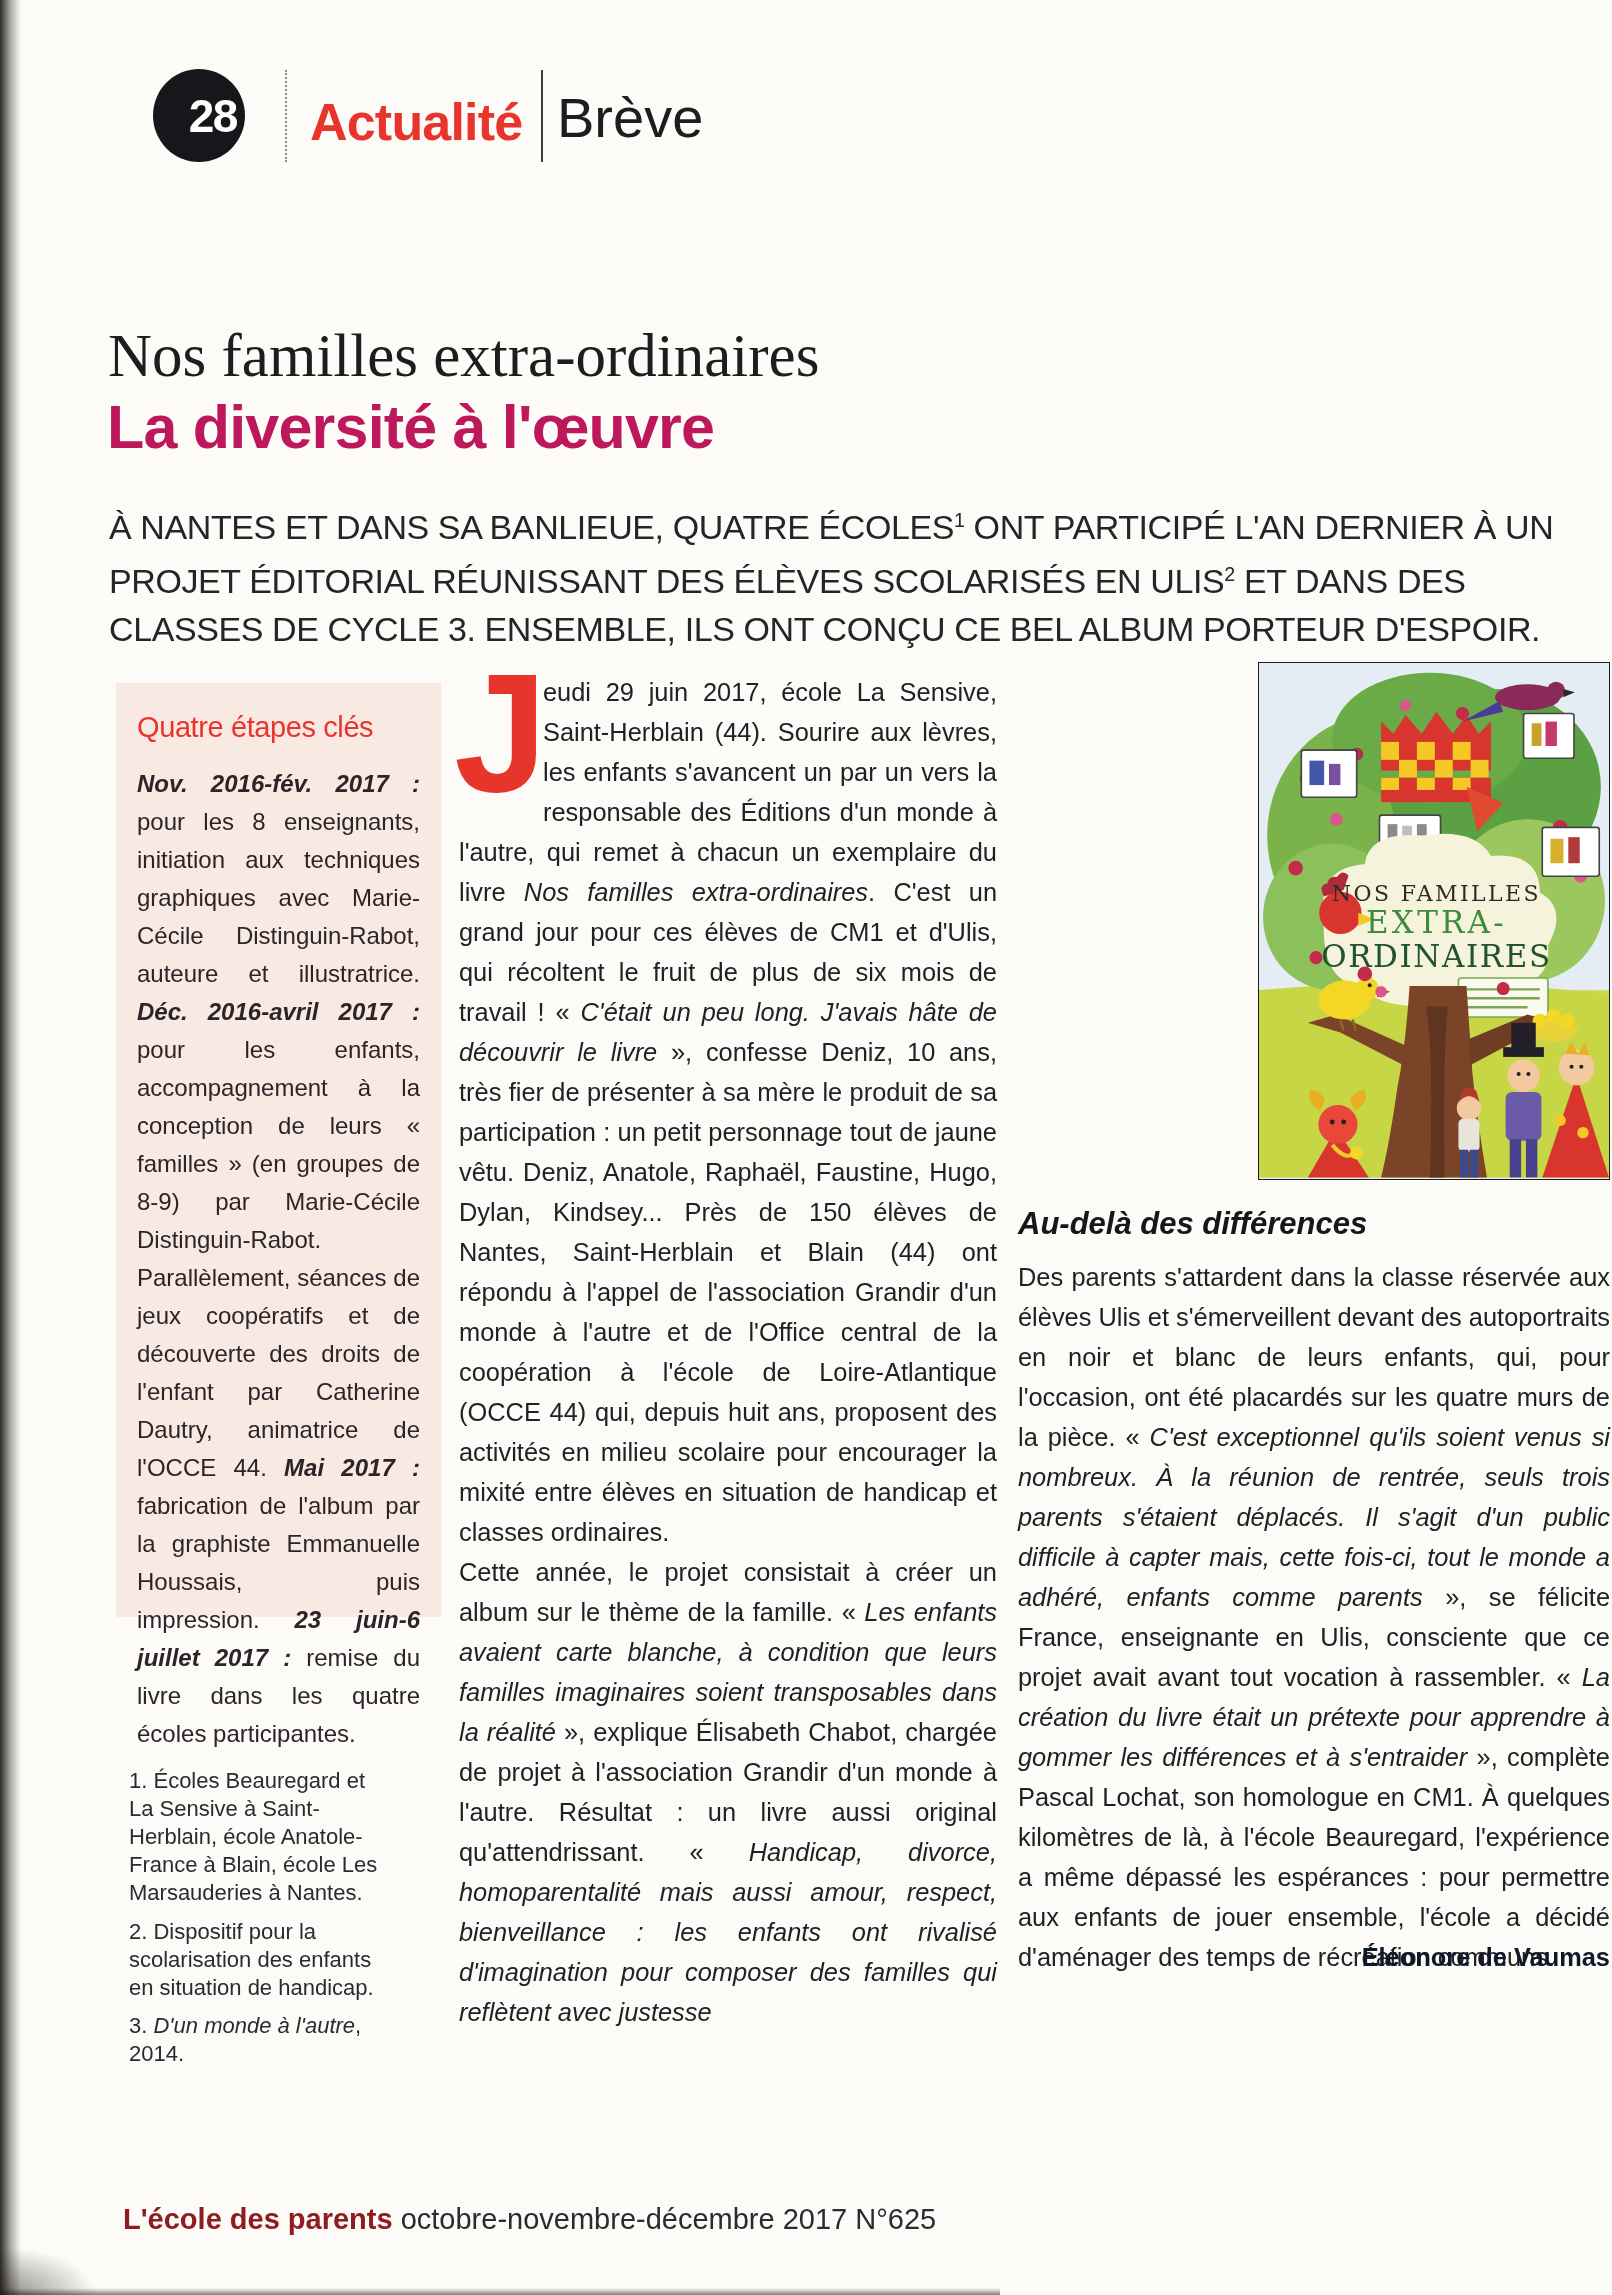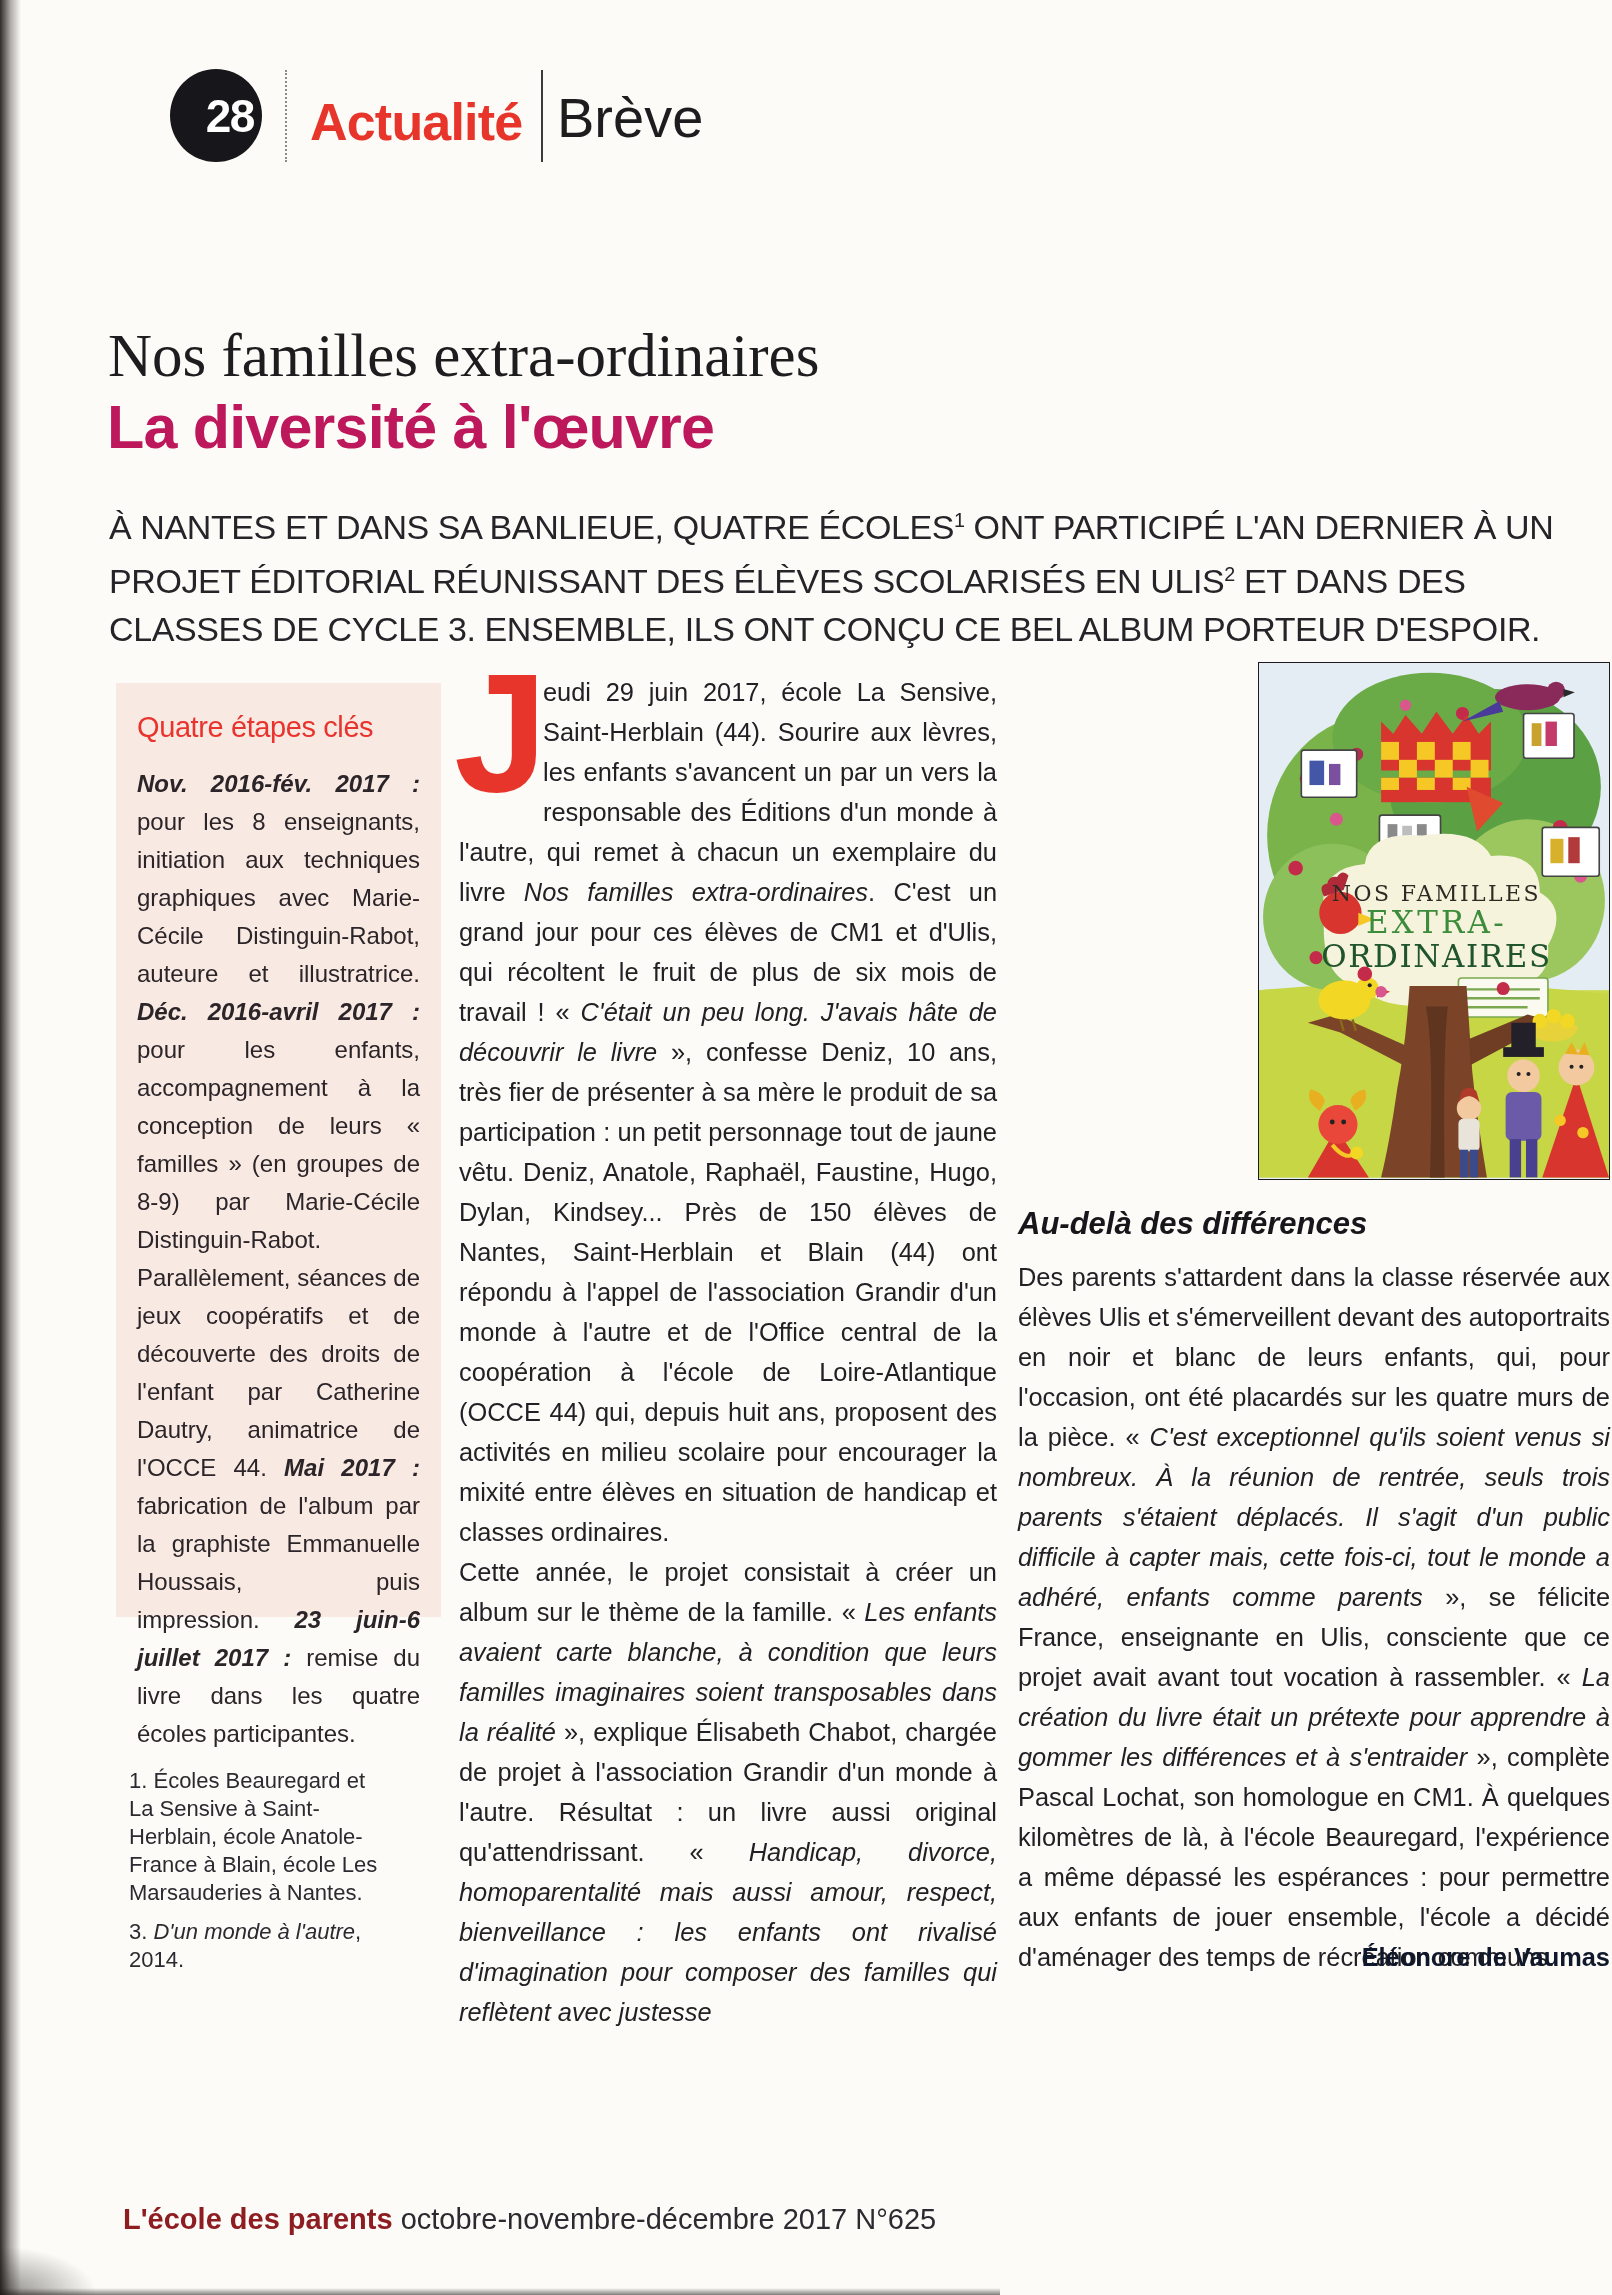--- a/index.html
+++ b/index.html
@@ -10,21 +10,21 @@
   }
   
   .scan-left{position:absolute;left:0;top:0;width:21px;height:100%;
     background:linear-gradient(to right,rgba(25,22,20,.9),rgba(25,22,20,.35) 50%,rgba(25,22,20,0));}
   .scan-bottom{position:absolute;left:0;bottom:0;width:62%;height:7.4px;
     background:linear-gradient(to top,rgba(25,22,20,.55),rgba(25,22,20,0));}
   .scan-corner{position:absolute;left:0;bottom:0;width:98px;height:49px;
     background:radial-gradient(ellipse at 0% 100%,rgba(25,22,20,.5),rgba(25,22,20,0) 70%);}
 
   
-  .pagenum-circle{position:absolute;left:170px;top:69px;width:92px;height:93px;
+  .pagenum-circle{position:absolute;left:153px;top:69px;width:92px;height:93px;
     background:#17161a;border-radius:50%;display:flex;align-items:center;justify-content:flex-end;
     padding-right:8.2px;box-sizing:border-box;}
   .pagenum-circle span{color:#fff;font-weight:700;font-size:46px;letter-spacing:-1.6px;}
   .rule-dotted{position:absolute;left:285px;top:70px;height:92px;width:0;
     border-left:2.5px dotted #8a8a8a;}
   .rule-solid{position:absolute;left:541px;top:70px;height:92px;width:0;
     border-left:2.5px solid #3a3a3a;}
   .section-label{position:absolute;left:310px;top:92px;
     font-size:52px;font-weight:700;color:#e8352b;letter-spacing:-0.8px;}
   .rubric-label{position:absolute;left:557px;top:85px;
@@ -103,20 +103,21 @@
   <div class="main-title">La diversité à l'œuvre</div>
   <div class="standfirst"><span>À NANTES ET DANS SA BANLIEUE, QUATRE ÉCOLES</span><sup>1</sup><span> ONT PARTICIPÉ L'AN DERNIER À UN PROJET ÉDITORIAL RÉUNISSANT DES ÉLÈVES SCOLARISÉS EN ULIS</span><sup>2</sup><span> ET DANS DES CLASSES DE CYCLE 3. ENSEMBLE, ILS ONT CONÇU CE BEL ALBUM PORTEUR D'ESPOIR.</span></div>
 
   <div class="sidebar">
     <p class="sidebar-title">Quatre étapes clés</p>
     <div class="sidebar-body"><span class="it bd">Nov. 2016-fév. 2017 : </span><span>pour les 8 enseignants, initiation aux techniques graphiques avec Marie-Cécile Distinguin-Rabot, auteure et illustratrice. </span><span class="it bd">Déc. 2016-avril 2017 : </span><span>pour les enfants, accompagnement à la conception de leurs « familles » (en groupes de 8-9) par Marie-Cécile Distinguin-Rabot. Parallèlement, séances de jeux coopératifs et de découverte des droits de l'enfant par Catherine Dautry, animatrice de l'OCCE 44. </span><span class="it bd">Mai 2017 : </span><span>fabrication de l'album par la graphiste Emmanuelle Houssais, puis impression. </span><span class="it bd">23 juin-6 juillet 2017 : </span><span>remise du livre dans les quatre écoles participantes.</span></div>
   </div>
 
   <div class="footnotes">
     <p><span>1. Écoles Beauregard et La Sensive à Saint-Herblain, école Anatole-France à Blain, école Les Marsauderies à Nantes.</span></p>
+    <p><span>2. Dispositif pour la scolarisation des enfants en situation de handicap.</span></p>
     <p><span>3. </span><span class="it">D'un monde à l'autre</span><span>, 2014.</span></p>
   </div>
 
   <div class="col-main">
     <p>
       <span class="dropcap-box">
           <span>J</span>
         </span>
       <span><span>eudi 29 juin 2017, école La Sensive, Saint-Herblain (44). Sourire aux lèvres, les enfants s'avancent un par un vers la responsable des Éditions d'un monde à l'autre, qui remet à chacun un exemplaire du livre </span><span class="it">Nos familles extra-ordinaires</span><span>. C'est un grand jour pour ces élèves de CM1 et d'Ulis, qui récoltent le fruit de plus de six mois de travail ! « </span><span class="it">C'était un peu long. J'avais hâte de découvrir le livre</span><span> », confesse Deniz, 10 ans, très fier de présenter à sa mère le produit de sa participation : un petit personnage tout de jaune vêtu. Deniz, Anatole, Raphaël, Faustine, Hugo, Dylan, Kindsey... Près de 150 élèves de Nantes, Saint-Herblain et Blain (44) ont répondu à l'appel de l'association Grandir d'un monde à l'autre et de l'Office central de la coopération à l'école de Loire-Atlantique (OCCE 44) qui, depuis huit ans, proposent des activités en milieu scolaire pour encourager la mixité entre élèves en situation de handicap et classes ordinaires.</span></span>
     </p>

